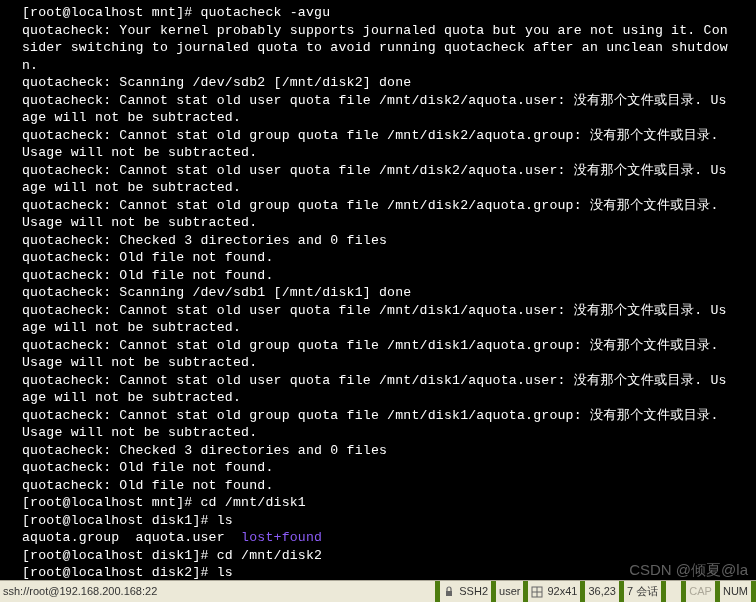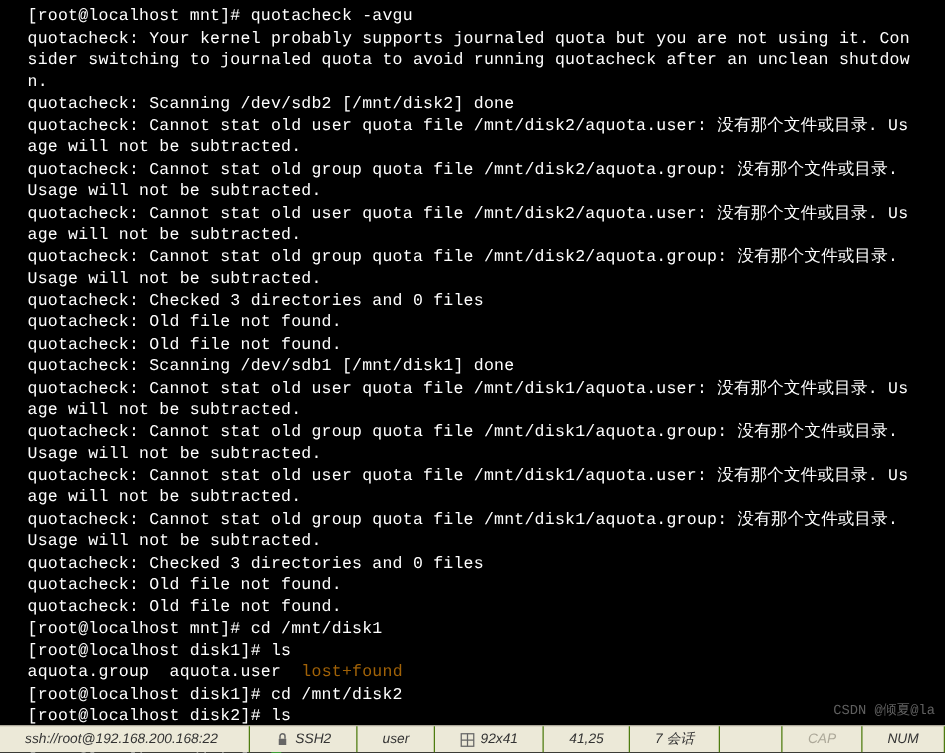--- a/index.html
+++ b/index.html
@@ -15,21 +15,21 @@
       position: relative;
     }
     .terminal {
       padding: 4px 22px;
       white-space: pre-wrap;
       word-break: break-all;
       letter-spacing: 0.2px;
       border-radius: 20px;
     }
     .line { display: block; }
-    .cyan { color: #a16207; }
+    .cyan { color: #8b5cf6; }
     .cursor {
       display: inline-block;
       width: 8px;
       height: 15px;
       background: #00ff00;
       vertical-align: text-bottom;
     }
     .statusbar {
       position: absolute;
       bottom: 0;
@@ -38,38 +38,37 @@
       height: 22px;
       background: #ece9d8;
       color: #333;
       font-family: "Tahoma", sans-serif;
       font-size: 11px;
       display: flex;
       align-items: center;
       border-top: 1px solid #aca899;
     }
     .status-cell {
-      padding: 0 20px;
-      border-right: 1px solid #4d7c0f;
+      padding: 0 3px;
+      border-right: 5px solid #4d7c0f;
       height: 100%;
       display: flex;
       align-items: center;
       white-space: nowrap;
-      font-style: italic;
     }
     .status-cell.grow { flex: 1; }
     .status-cell.icon svg { width: 12px; height: 12px; margin-right: 4px; }
     .status-cell.dim { color: #aca899; }
     .watermark {
       position: absolute;
       bottom: 24px;
       right: 8px;
       color: #888;
-      font-family: Liberation Mono, monospace;
-      font-size: 11px;
+      font-family: Liberation Sans, sans-serif;
+      font-size: 15px;
       opacity: 0.7;
     }
   </style>
 </head>
 <body>
 
 <div class="terminal"><div class="line"><span>[root@localhost mnt]# quotacheck -avgu</span></div><div class="line"><span>quotacheck: Your kernel probably supports journaled quota but you are not using it. Consider switching to journaled quota to avoid running quotacheck after an unclean shutdown.</span></div><div class="line"><span>quotacheck: Scanning /dev/sdb2 [/mnt/disk2] done</span></div><div class="line"><span>quotacheck: Cannot stat old user quota file /mnt/disk2/aquota.user: 没有那个文件或目录. Usage will not be subtracted.</span></div><div class="line"><span>quotacheck: Cannot stat old group quota file /mnt/disk2/aquota.group: 没有那个文件或目录. Usage will not be subtracted.</span></div><div class="line"><span>quotacheck: Cannot stat old user quota file /mnt/disk2/aquota.user: 没有那个文件或目录. Usage will not be subtracted.</span></div><div class="line"><span>quotacheck: Cannot stat old group quota file /mnt/disk2/aquota.group: 没有那个文件或目录. Usage will not be subtracted.</span></div><div class="line"><span>quotacheck: Checked 3 directories and 0 files</span></div><div class="line"><span>quotacheck: Old file not found.</span></div><div class="line"><span>quotacheck: Old file not found.</span></div><div class="line"><span>quotacheck: Scanning /dev/sdb1 [/mnt/disk1] done</span></div><div class="line"><span>quotacheck: Cannot stat old user quota file /mnt/disk1/aquota.user: 没有那个文件或目录. Usage will not be subtracted.</span></div><div class="line"><span>quotacheck: Cannot stat old group quota file /mnt/disk1/aquota.group: 没有那个文件或目录. Usage will not be subtracted.</span></div><div class="line"><span>quotacheck: Cannot stat old user quota file /mnt/disk1/aquota.user: 没有那个文件或目录. Usage will not be subtracted.</span></div><div class="line"><span>quotacheck: Cannot stat old group quota file /mnt/disk1/aquota.group: 没有那个文件或目录. Usage will not be subtracted.</span></div><div class="line"><span>quotacheck: Checked 3 directories and 0 files</span></div><div class="line"><span>quotacheck: Old file not found.</span></div><div class="line"><span>quotacheck: Old file not found.</span></div><div class="line"><span>[root@localhost mnt]# cd /mnt/disk1</span></div><div class="line"><span>[root@localhost disk1]# ls</span></div><div class="line"><span>aquota.group  aquota.user  </span><span class="cyan">lost+found</span></div><div class="line"><span>[root@localhost disk1]# cd /mnt/disk2</span></div><div class="line"><span>[root@localhost disk2]# ls</span></div><div class="line"><span>aquota.group  aquota.user  </span><span class="cyan">lost+found</span></div><div class="line"><span>[root@localhost disk2]# </span><span class="cursor"></span></div></div>
 
 <div class="watermark">CSDN @倾夏@la</div>
 
@@ -84,18 +83,18 @@
   </div>
   <div class="status-cell">user</div>
   <div class="status-cell icon">
     <svg viewBox="0 0 12 12">
         <rect x="1" y="1" width="10" height="10" fill="none" stroke="#666"></rect>
         <line x1="1" y1="6" x2="11" y2="6" stroke="#666"></line>
         <line x1="6" y1="1" x2="6" y2="11" stroke="#666"></line>
       </svg>
     <span>92x41</span>
   </div>
-  <div class="status-cell">41,25</div>
+  <div class="status-cell">36,23</div>
   <div class="status-cell">7 会话</div>
   <div class="status-cell">&nbsp;&nbsp;&nbsp;</div>
   <div class="status-cell dim">CAP</div>
   <div class="status-cell">NUM</div>
 </div>
 
 </body></html>

